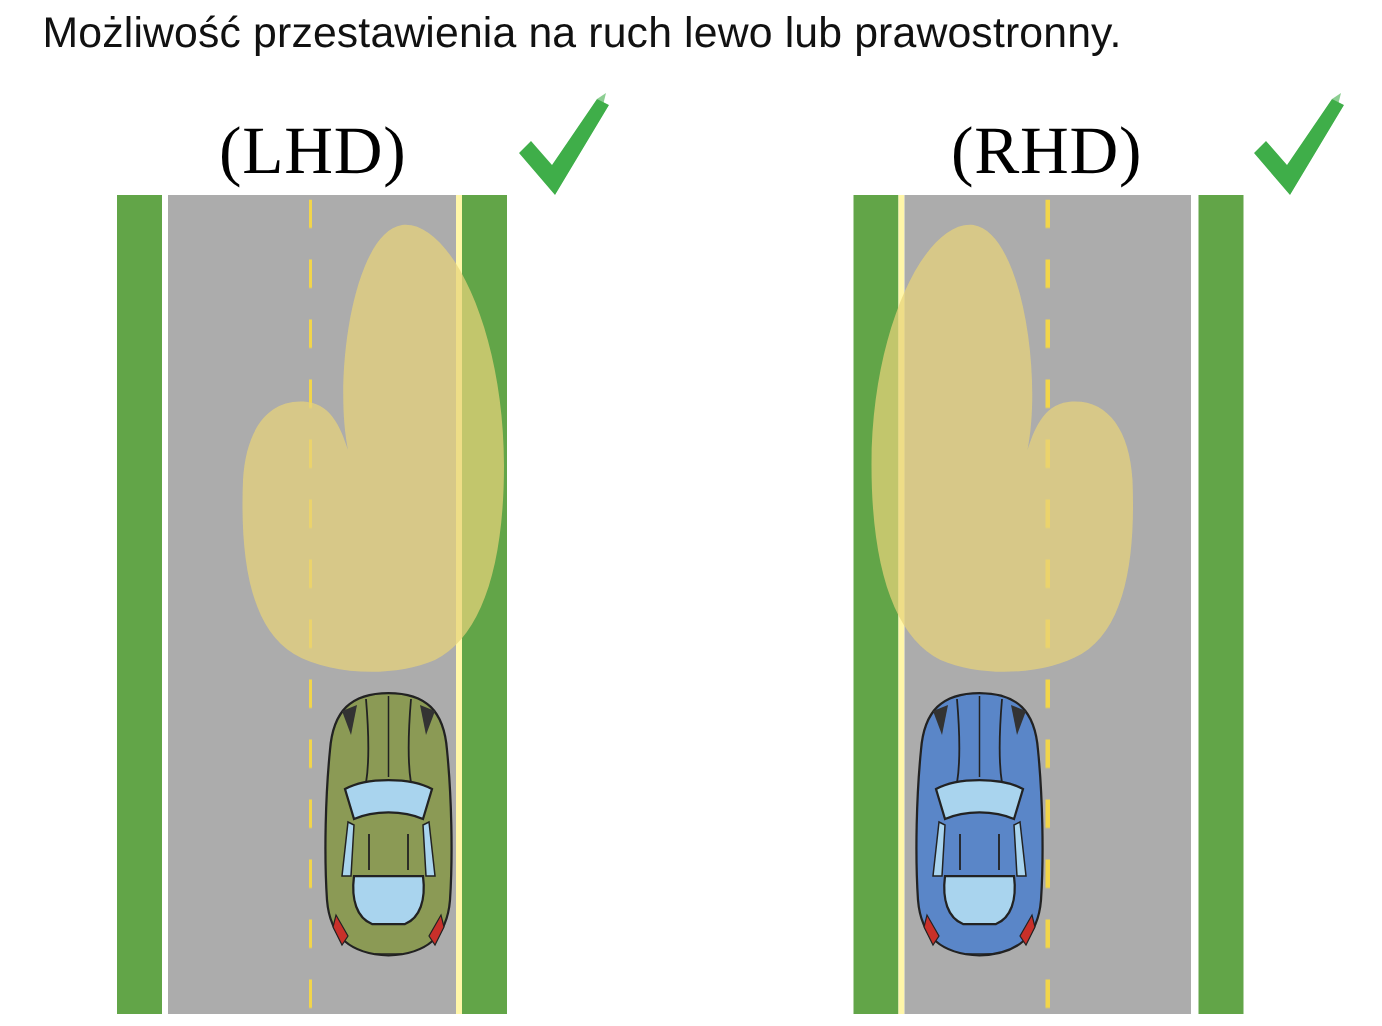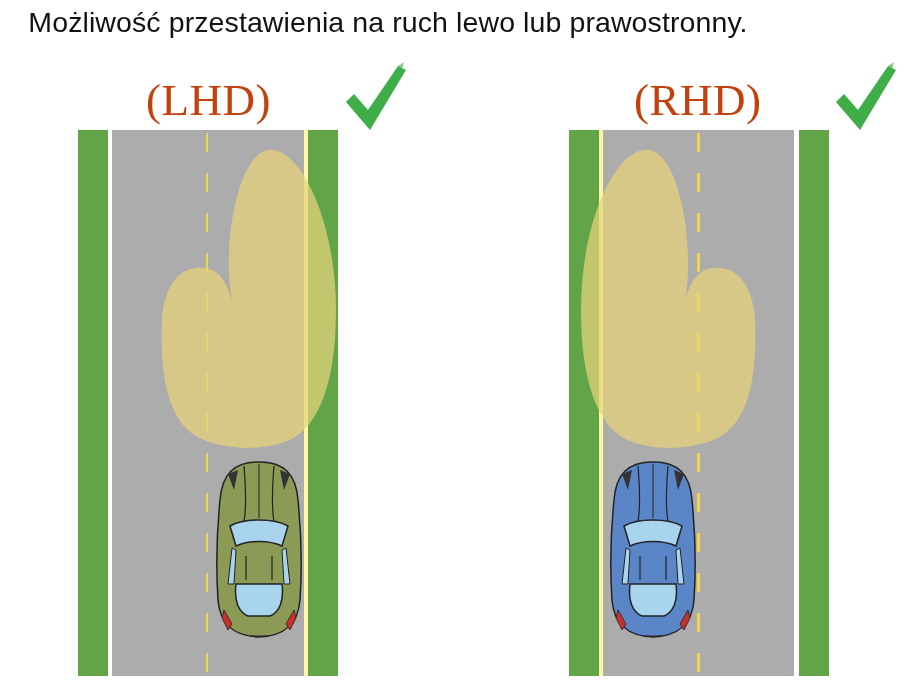--- a/index.html
+++ b/index.html
@@ -23,21 +23,21 @@
       font-family: "Liberation Sans", sans-serif;
       font-size: 28.5px;
       color: #111111;
       letter-spacing: 0.1px;
     }
     .panel-label {
       position: absolute;
       top: 74px;
       font-family: "Liberation Serif", serif;
       font-size: 45px;
-      color: #c2410c;
+      color: #000000;
       letter-spacing: 0.5px;
     }
     .check {
       position: absolute;
       top: 60px;
       width: 70px;
       height: 75px;
     }
     .scene {
       position: absolute;

